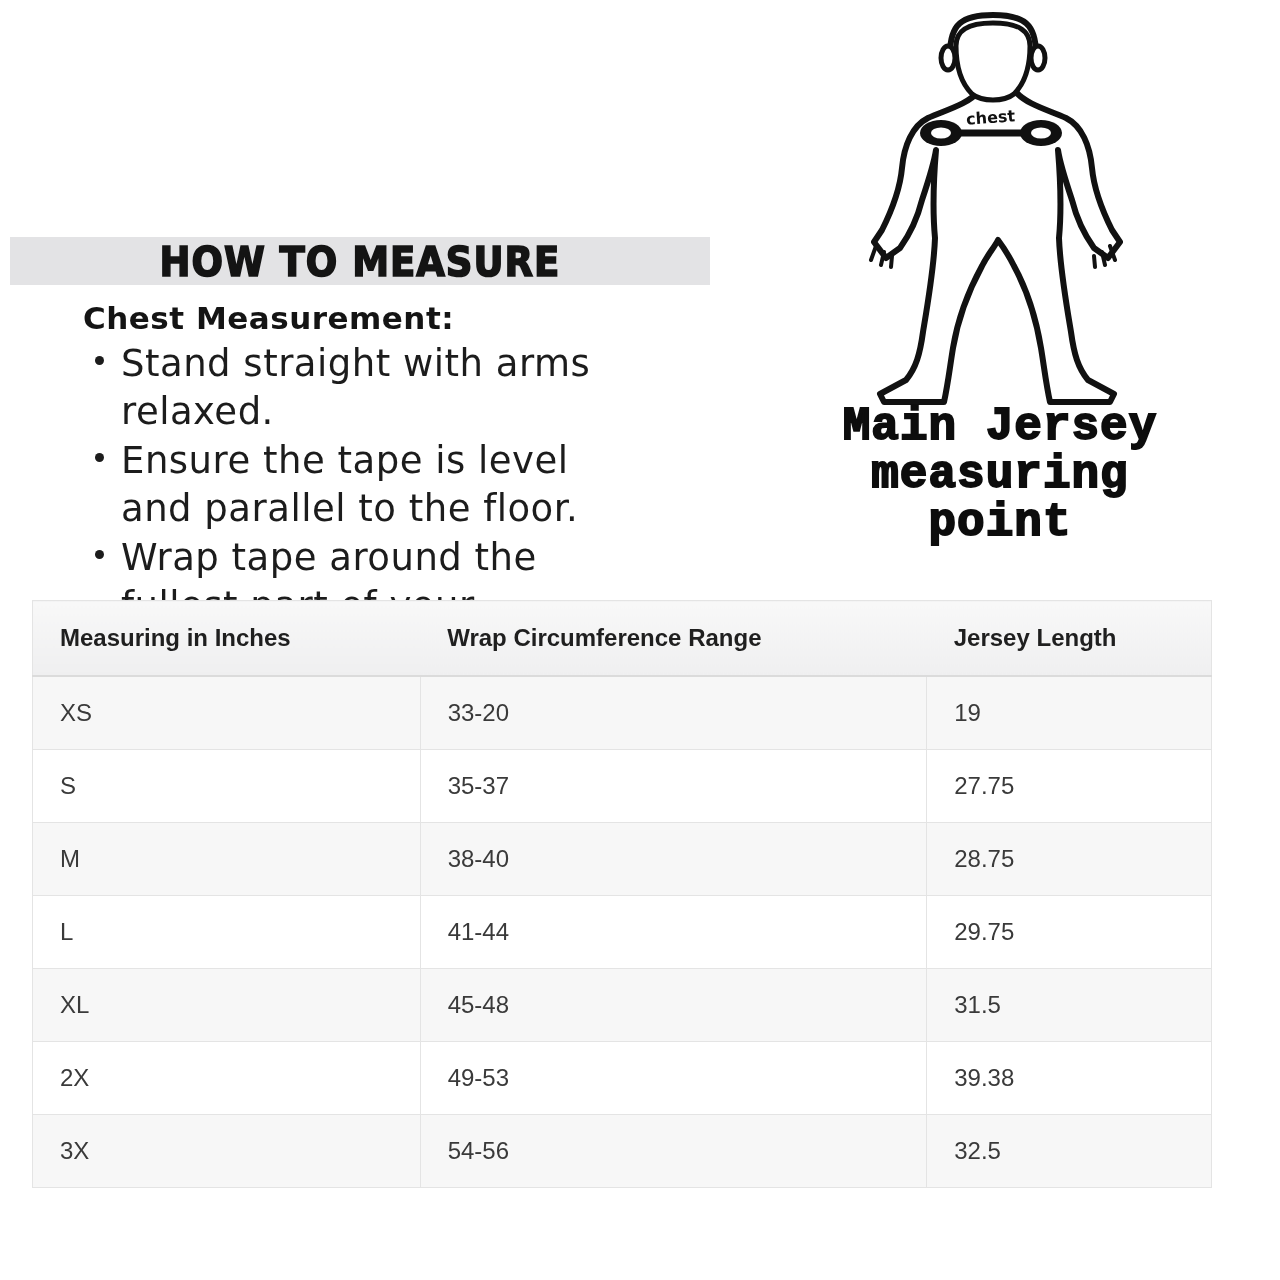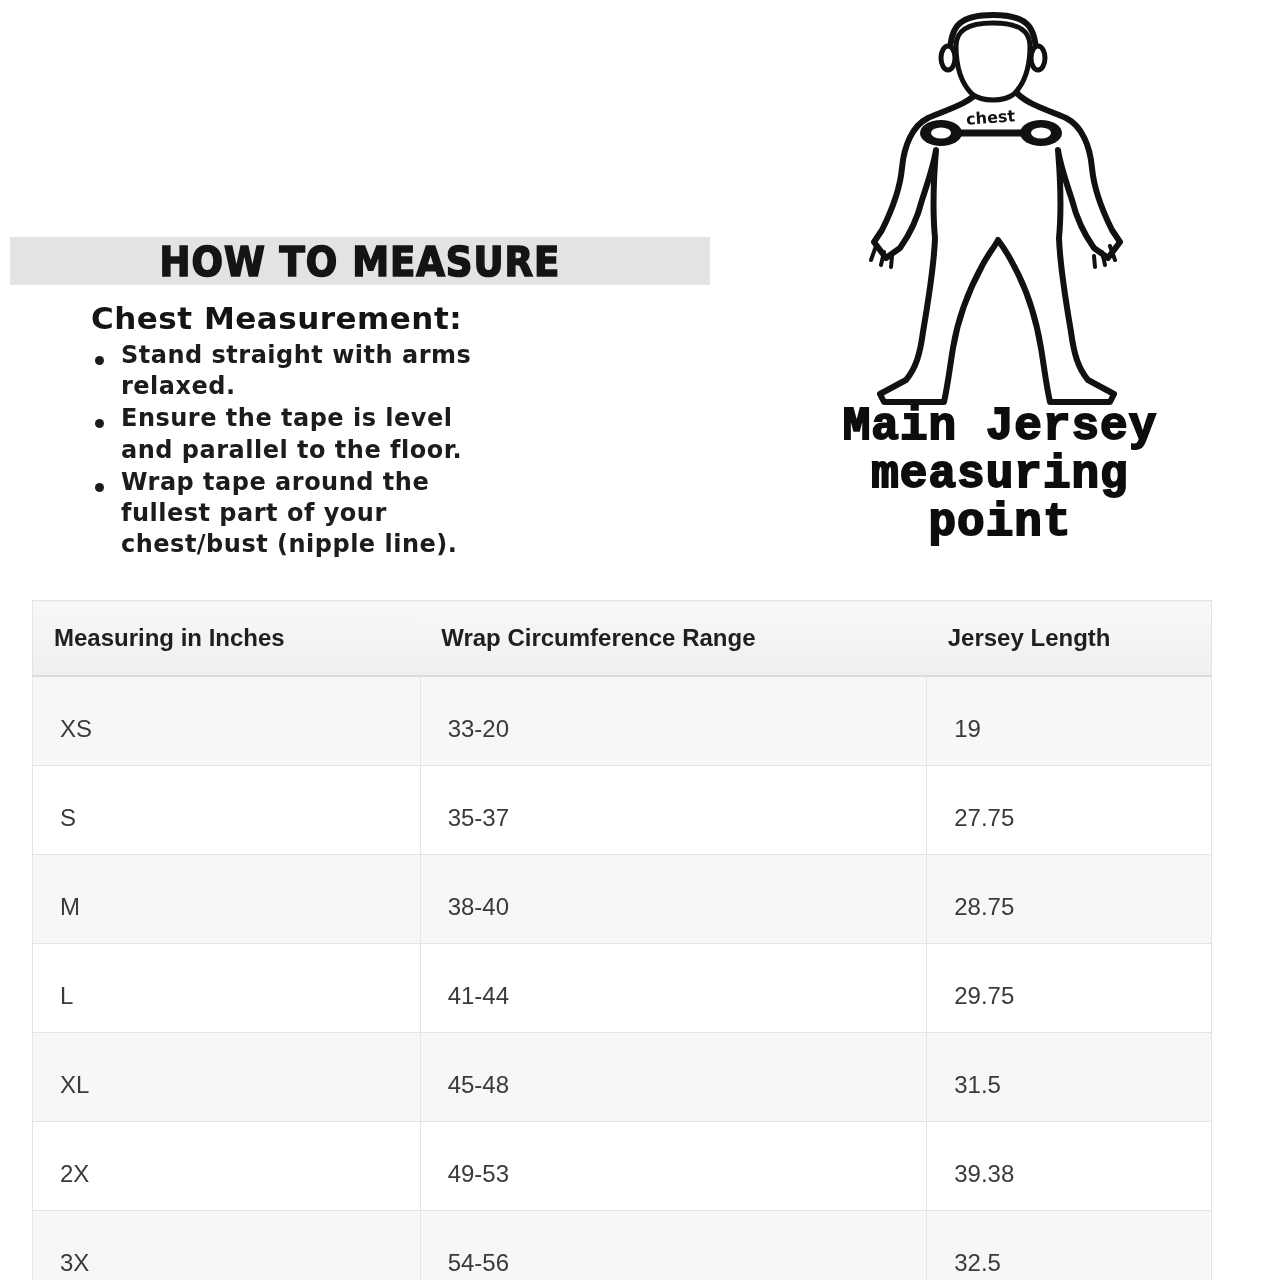--- a/index.html
+++ b/index.html
@@ -27,35 +27,34 @@
     letter-spacing:1px;
     transform:scaleX(0.95) scaleY(1.05);
     white-space:nowrap;
   }
   .howto-text{
     position:absolute;left:75px;top:300px;width:640px;
     font-family:"DejaVu Sans", sans-serif;
     color:#1c1c1c;
   }
   .howto-text h2{
-    margin:0 0 4px 16px;
+    margin:0 0 4px 8px;
     font-size:31px;
     font-weight:bold;
     color:#141414;
     letter-spacing:0.5px;
   }
   .bullets{list-style:none;margin:0;padding:0 0 0 46px;}
   .bullets li{
     position:relative;
-    font-size:24px;
+    font-size:37px;
     line-height:1.3;
     margin-bottom:1px;
     white-space:pre-line;
     letter-spacing:0.5px;
-    font-weight:bold;
   }
   .bullets li .dot{
     position:absolute;left:-26px;top:16px;
     width:9px;height:9px;border-radius:50%;
     background:#1c1c1c;
   }
 
   
   .figure-wrap{position:absolute;left:828px;top:6px;width:330px;height:400px;}
   .figure-caption{
@@ -79,30 +78,30 @@
     font-size:24px;
     color:#3a3a3a;
     border:1px solid #e4e4e4;
   }
   table.size-table col.c1{width:388px;}
   table.size-table col.c2{width:507px;}
   table.size-table col.c3{width:285px;}
   table.size-table th{
     height:74px;
     text-align:left;
-    padding:0 0 0 21px;
+    padding:0 0 0 27px;
     font-weight:bold;
     font-size:24px;
     color:#1f1f1f;
     background:linear-gradient(#f8f8f8,#efeff0);
     border-bottom:2px solid #dbdbdb;
   }
   table.size-table td{
     height:72px;
-    padding:16px 0 0 27px;
+    padding:0 0 0 27px;
     border:1px solid #e4e4e4;
     font-weight:normal;
   }
   table.size-table tbody tr:nth-child(odd) td{background:#f7f7f7;}
   table.size-table tbody tr:nth-child(even) td{background:#ffffff;}
 </style>
 </head>
 <body>
 
 <div class="canvas">

